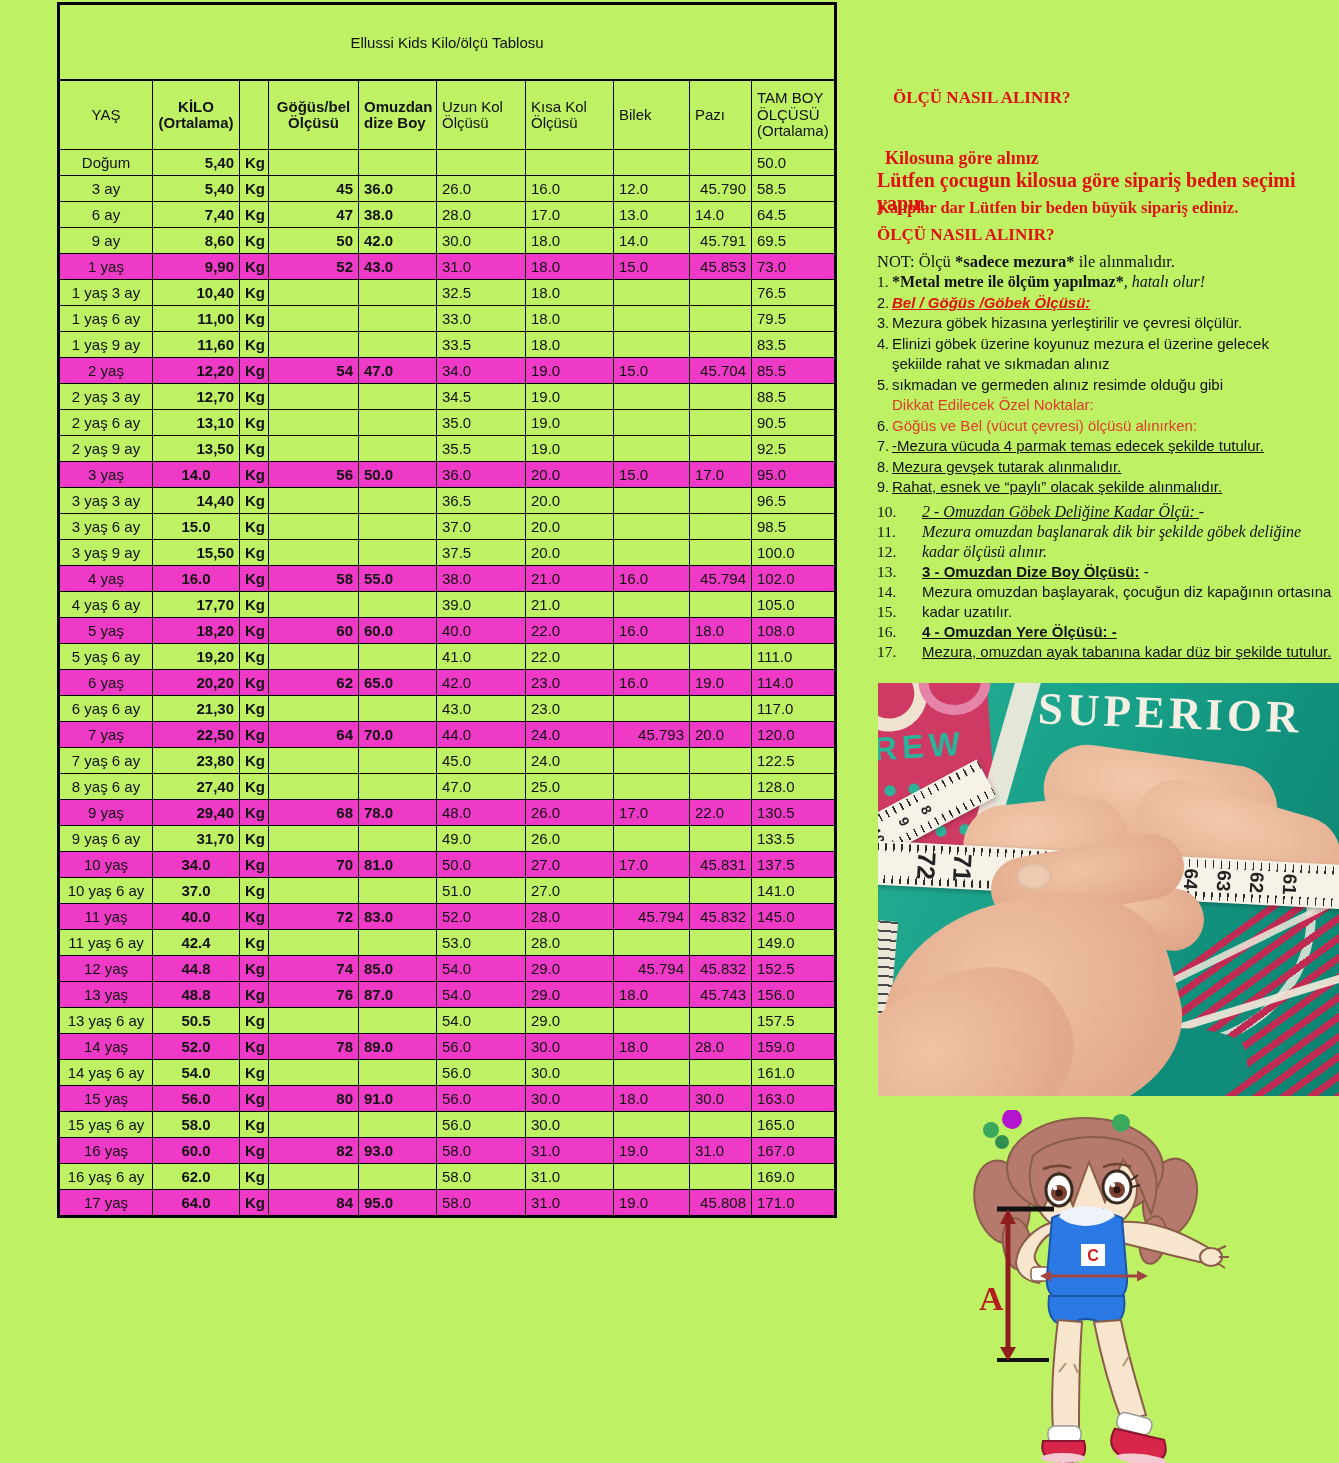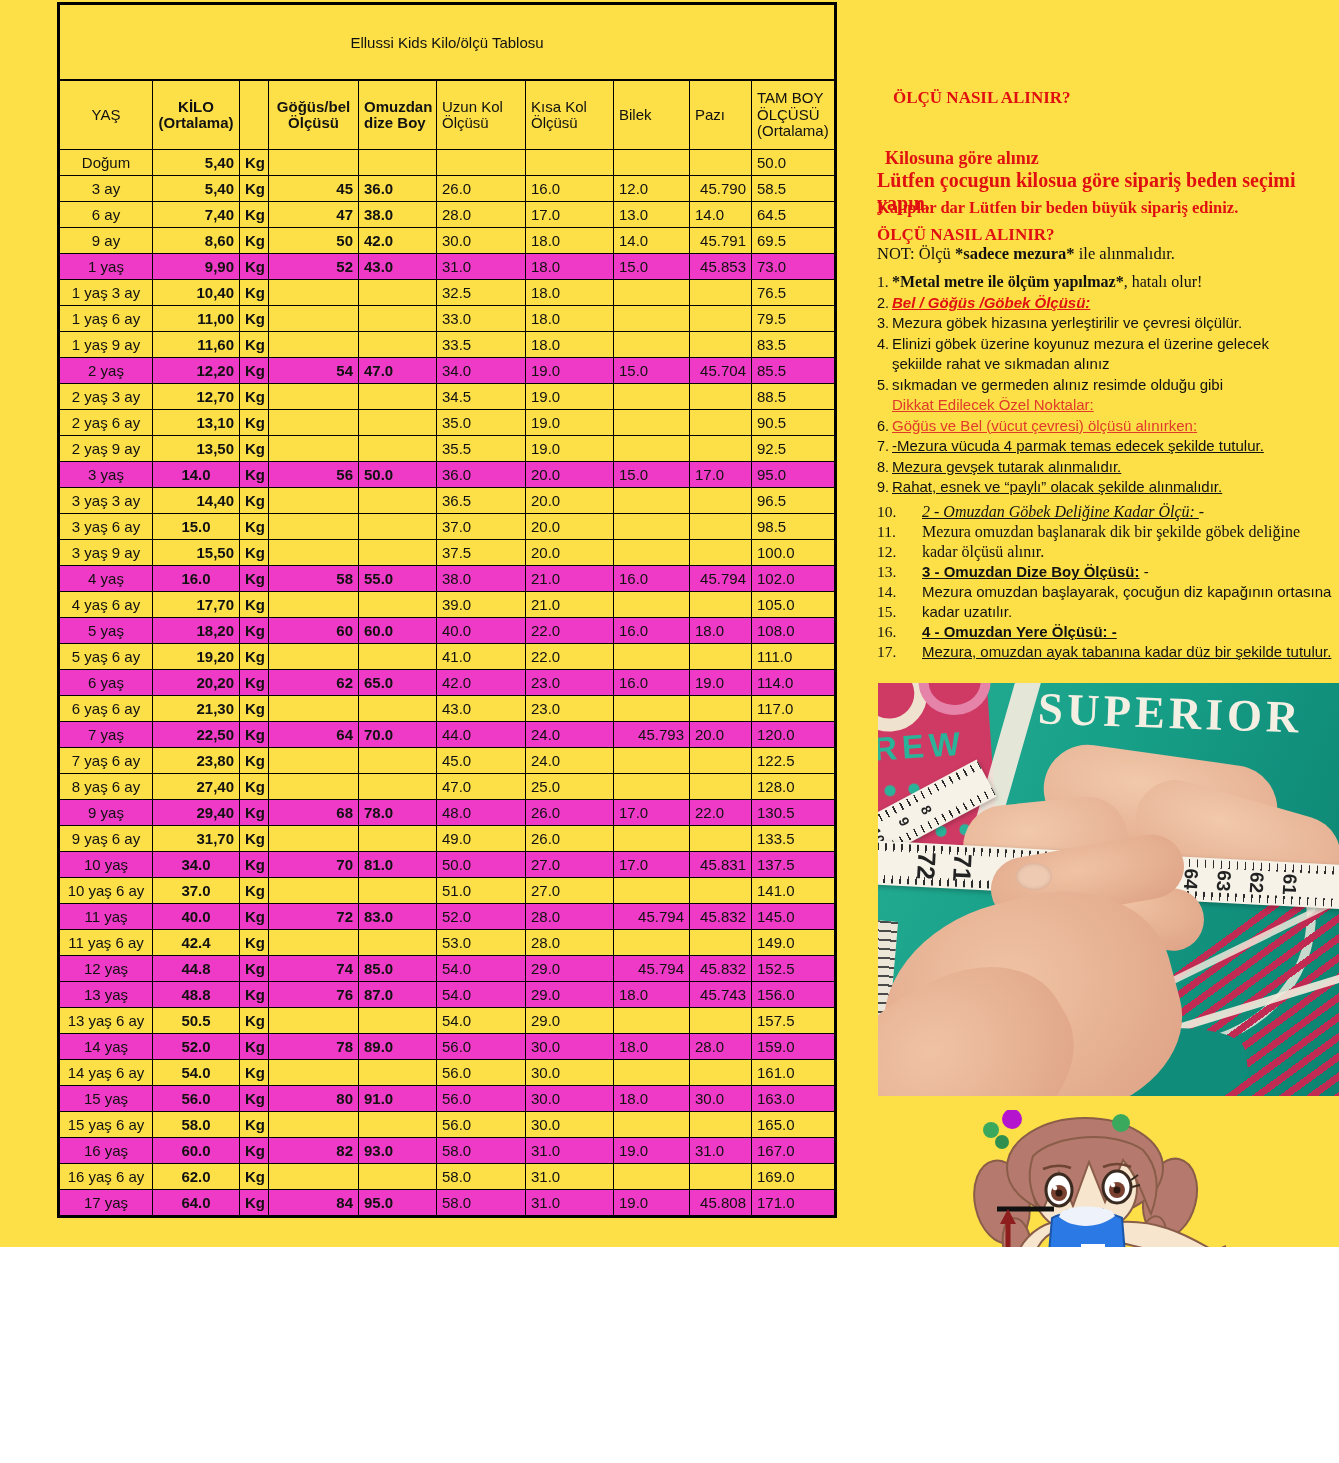--- a/index.html
+++ b/index.html
@@ -1,16 +1,16 @@
 <!DOCTYPE html>
 <html><head>
 <meta charset="utf-8">
 <style>
   html,body{margin:0;padding:0;background:#fff;}
-  .page{position:relative;width:1339px;height:1247px;background:#fde047;overflow:hidden;
+  .page{position:relative;width:1339px;height:1463px;background:#bef264;overflow:hidden;
         font-family:"Liberation Sans",sans-serif;color:#111;}
 
   
   table.size{position:absolute;left:57px;top:2px;width:778px;border-collapse:collapse;
              table-layout:fixed;border:3px solid #000;}
   table.size th,table.size td{border:1px solid #000;padding:0 5px;font-size:15px;overflow:hidden;
              white-space:nowrap;vertical-align:middle;}
   .title-cell{height:74px;font-size:29px;font-weight:400;text-align:center;
               border-bottom:2px solid #000 !important;white-space:normal !important;}
   tr.cols th{height:68px;font-weight:400;text-align:left;white-space:normal !important;line-height:1.1;}
@@ -34,27 +34,27 @@
   .h-red{font-family:"Liberation Serif",serif;font-weight:700;color:#e01010;font-size:17px;}
   .p-red{font-family:"Liberation Serif",serif;font-weight:700;color:#e01010;}
   .note{font-family:"Liberation Serif",serif;color:#111;font-size:16.5px;}
   .note b{font-weight:700;}
   .numlist{position:absolute;width:470px;}
   .li{display:flex;line-height:20.5px;}
   .li .num{flex:0 0 15px;font-size:14.5px;}
   .li .num.serifnum{font-family:"Liberation Serif",serif;font-size:15.5px;}
   .list2 .li{line-height:20px;}
   .list2 .li .num{flex:0 0 45px;}
-  .f-s {font-family:"Liberation Serif",serif;font-size:16px;}
+  .f-s {font-family:"Liberation Serif",serif;font-size:16px;font-style:italic;}
   .f-sb{font-family:"Liberation Serif",serif;font-size:16px;font-weight:700;}
   .f-sbiu{font-family:"Liberation Serif",serif;font-size:16px;font-weight:400;font-style:italic;text-decoration:underline;}
   .f-n {font-size:15px;}
   .f-u {font-size:15px;text-decoration:underline;}
   .f-bu{font-size:15px;font-weight:700;text-decoration:underline;margin-top:34px;}
-  .f-ru{font-size:15px;color:#e03a2a;text-decoration:underline;margin-top:8px;}
+  .f-ru{font-size:15px;color:#e03a2a;margin-top:8px;}
   .f-rbiu{font-size:15px;color:#e01010;font-weight:700;font-style:italic;text-decoration:underline;}
 
   
   .photo{position:absolute;left:878px;top:683px;width:461px;height:413px;overflow:hidden;
          background:linear-gradient(115deg,#27af94 0%,#18a189 38%,#11907c 70%,#0d8170 100%);}
   .photo *{position:absolute;}
   .superior{left:160px;top:4px;font-family:"Liberation Serif",serif;font-weight:700;font-size:45px;
             letter-spacing:4px;color:#f3efe2;transform:rotate(2deg);z-index:1;}
   .print-stripe{left:118px;top:-25px;width:25px;height:185px;background:#efe9dc;border-radius:8px;
             transform:rotate(16deg);opacity:.95;z-index:1;}
@@ -639,21 +639,21 @@
         </tr>
       </tbody>
   </table>
 
   <div class="info">
     <div class="abs h-red" style="top:2px;left:16px;">ÖLÇÜ NASIL ALINIR?</div>
     <div class="abs p-red" style="top:62px;left:8px;font-size:18px;">Kilosuna göre alınız</div>
     <div class="abs p-red" style="top:83px;left:0;font-size:20px;">Lütfen çocugun kilosua göre sipariş beden seçimi yapın.</div>
     <div class="abs p-red" style="top:112px;left:0;font-size:16.5px;">Kalıplar dar Lütfen bir beden büyük sipariş ediniz.</div>
     <div class="abs h-red" style="top:139px;left:0;">ÖLÇÜ NASIL ALINIR?</div>
-    <div class="abs note" style="top:158px;left:0;">
+    <div class="abs note" style="top:166px;left:0;">
       <span>NOT: Ölçü </span><b>*sadece mezura*</b><span> ile alınmalıdır.</span>
     </div>
     <div class="numlist" id="list1" style="top:186px;left:0;">
         <div class="li">
           <span class="num serifnum">1.</span>
           <span><span class="f-sb">*Metal metre ile ölçüm yapılmaz*</span><span class="f-s">, hatalı olur!</span></span>
         </div>
         <div class="li">
           <span class="num">2.</span>
           <span><span class="f-rbiu">Bel / Göğüs /Göbek Ölçüsü:</span></span>

